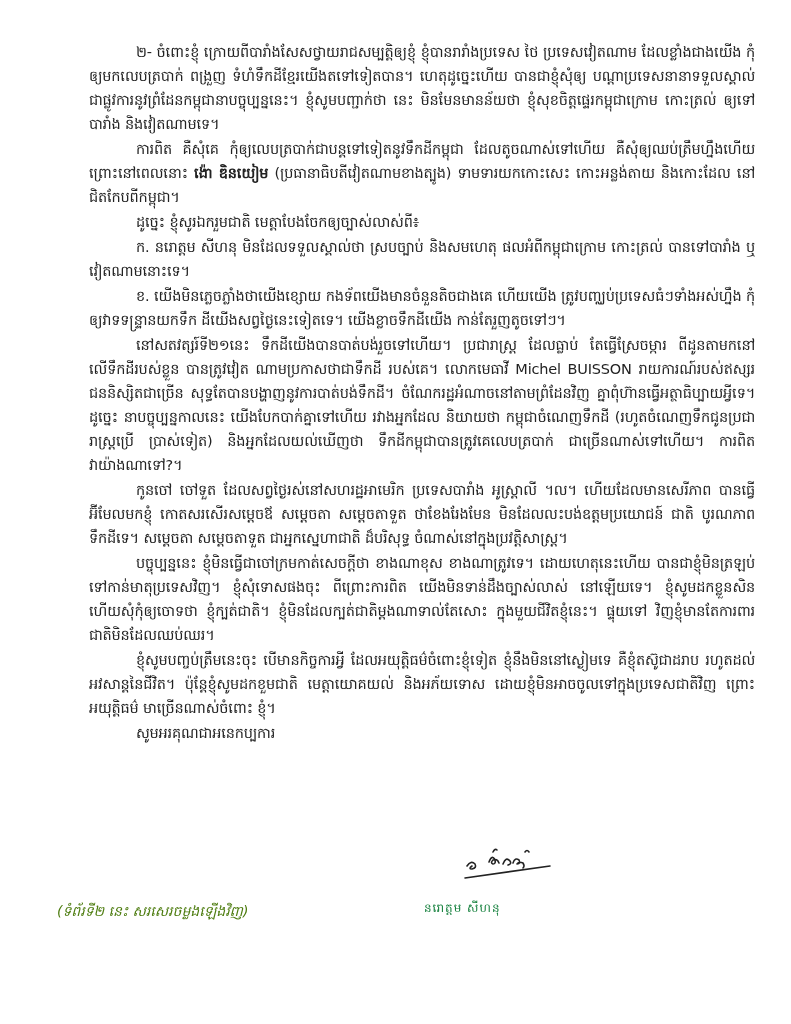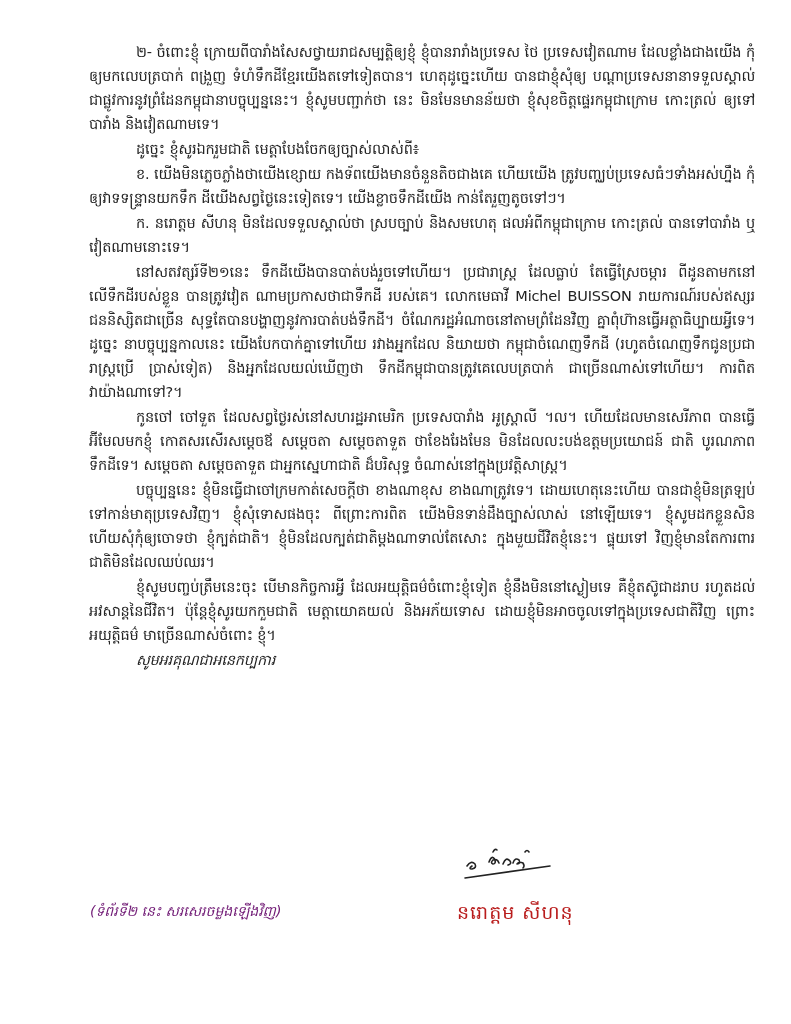--- a/index.html
+++ b/index.html
@@ -34,68 +34,67 @@
       margin-left: 32px;
     }
     .para {
       margin: 0 0 1px 0;
       text-indent: 47px;
     }
     .bold { font-weight: bold; }
     .closing {
       margin: 0;
       text-indent: 47px;
-      font-style: italic;
     }
     .signature-block {
       position: absolute;
       left: 400px;
       top: 830px;
       width: 200px;
       height: 100px;
     }
     .signature-svg {
       position: absolute;
       left: 55px;
       top: 0;
       width: 110px;
       height: 60px;
     }
     .signer-name {
       position: absolute;
-      left: 57px;
+      left: 24px;
       top: 70px;
-      font-size: 19px;
+      font-size: 12px;
       letter-spacing: 1px;
-      color: #b91c1c;
+      color: #15803d;
     }
     .page-note {
       position: absolute;
       left: 57px;
       top: 902px;
       font-size: 14px;
       font-style: italic;
-      color: #701a75;
-      margin-left: 33px;
+      color: #4d7c0f;
     }
   </style>
 </head>
 <body>
 
 <div class="page">
 
   <div class="body-text">
     <p class="para">២- ចំពោះខ្ញុំ ក្រោយពីបារាំងសែសថ្វាយរាជសម្បត្តិឲ្យខ្ញុំ ខ្ញុំបានរារាំងប្រទេស ថៃ ប្រទេសវៀតណាម ដែលខ្លាំងជាងយើង កុំឲ្យមកលេបត្របាក់ ពង្រួញ ទំហំទឹកដីខ្មែរយើងតទៅទៀតបាន។ ហេតុដូច្នេះហើយ បានជាខ្ញុំសុំឲ្យ បណ្ដាប្រទេសនានាទទួលស្គាល់ជាផ្លូវការនូវព្រំដែនកម្ពុជានាបច្ចុប្បន្ននេះ។ ខ្ញុំសូមបញ្ជាក់ថា នេះ មិនមែនមានន័យថា ខ្ញុំសុខចិត្តផ្ទេរកម្ពុជាក្រោម កោះត្រល់ ឲ្យទៅបារាំង និងវៀតណាមទេ។</p>
+    <p class="para"><span>ការពិត គឺសុំគេ កុំឲ្យលេបត្របាក់ជាបន្តទៅទៀតនូវទឹកដីកម្ពុជា ដែលតូចណាស់ទៅហើយ គឺសុំឲ្យឈប់ត្រឹមហ្នឹងហើយ ព្រោះនៅពេលនោះ </span><span class="bold">ង៉ោ ឌិនយៀម</span><span> (ប្រធានាធិបតីវៀតណាមខាងត្បូង) ទាមទារយកកោះសេះ កោះអន្លង់តាយ និងកោះដែល នៅជិតកែបពីកម្ពុជា។</span></p>
     <p class="para">ដូច្នេះ ខ្ញុំសូរឯករួមជាតិ មេត្តាបែងចែកឲ្យច្បាស់លាស់ពី៖</p>
+    <p class="para">ក. នរោត្តម សីហនុ មិនដែលទទួលស្គាល់ថា ស្របច្បាប់ និងសមហេតុ ផលអំពីកម្ពុជាក្រោម កោះត្រល់ បានទៅបារាំង ឬ វៀតណាមនោះទេ។</p>
     <p class="para">ខ. យើងមិនភ្លេចភ្លាំងថាយើងខ្សោយ កងទ័ពយើងមានចំនួនតិចជាងគេ ហើយយើង ត្រូវបញ្ឈប់ប្រទេសធំៗទាំងអស់ហ្នឹង កុំឲ្យវាទទន្រ្ទានយកទឹក ដីយើងសព្វថ្ងៃនេះទៀតទេ។ យើងខ្លាចទឹកដីយើង កាន់តែរួញតូចទៅៗ។</p>
-    <p class="para">ក. នរោត្តម សីហនុ មិនដែលទទួលស្គាល់ថា ស្របច្បាប់ និងសមហេតុ ផលអំពីកម្ពុជាក្រោម កោះត្រល់ បានទៅបារាំង ឬ វៀតណាមនោះទេ។</p>
     <p class="para">នៅសតវត្សរ៍ទី២១នេះ ទឹកដីយើងបានបាត់បង់រួចទៅហើយ។ ប្រជារាស្រ្ដ ដែលធ្លាប់ តែធ្វើស្រែចម្ការ ពីដូនតាមកនៅលើទឹកដីរបស់ខ្លួន បានត្រូវវៀត ណាមប្រកាសថាជាទឹកដី របស់គេ។ លោកមេធាវី Michel BUISSON រាយការណ៍របស់ឥស្សរជននិស្សិតជាច្រើន សុទ្ធតែបានបង្ហាញនូវការបាត់បង់ទឹកដី។ ចំណែករដ្ឋអំណាចនៅតាមព្រំដែនវិញ គ្នាពុំហ៊ានធ្វើអត្ថាធិប្បាយអ្វីទេ។ ដូច្នេះ នាបច្ចុប្បន្នកាលនេះ យើងបែកបាក់គ្នាទៅហើយ រវាងអ្នកដែល និយាយថា កម្ពុជាចំណេញទឹកដី (រហូតចំណេញទឹកជូនប្រជារាស្រ្ដប្រើ ប្រាស់ទៀត) និងអ្នកដែលយល់ឃើញថា ទឹកដីកម្ពុជាបានត្រូវគេលេបត្របាក់ ជាច្រើនណាស់ទៅហើយ។ ការពិត វាយ៉ាងណាទៅ?។</p>
     <p class="para">កូនចៅ ចៅទួត ដែលសព្វថ្ងៃរស់នៅសហរដ្ឋអាមេរិក ប្រទេសបារាំង អូស្រ្ដាលី ។ល។ ហើយដែលមានសេរីភាព បានធ្វើអ៊ីមែលមកខ្ញុំ កោតសរសើរសម្ដេចឪ សម្ដេចតា សម្ដេចតាទួត ថាខែងរែងមែន មិនដែលលះបង់ឧត្ដមប្រយោជន៍ ជាតិ បូរណភាពទឹកដីទេ។ សម្ដេចតា សម្ដេចតាទួត ជាអ្នកស្នេហាជាតិ ដ៏បរិសុទ្ធ ចំណាស់នៅក្នុងប្រវត្តិសាស្រ្ដ។</p>
     <p class="para">បច្ចុប្បន្ននេះ ខ្ញុំមិនធ្វើជាចៅក្រមកាត់សេចក្ដីថា ខាងណាខុស ខាងណាត្រូវទេ។ ដោយហេតុនេះហើយ បានជាខ្ញុំមិនត្រឡប់ទៅកាន់មាតុប្រទេសវិញ។ ខ្ញុំសុំទោសផងចុះ ពីព្រោះការពិត យើងមិនទាន់ដឹងច្បាស់លាស់ នៅឡើយទេ។ ខ្ញុំសូមដកខ្លួនសិន ហើយសុំកុំឲ្យចោទថា ខ្ញុំក្បត់ជាតិ។ ខ្ញុំមិនដែលក្បត់ជាតិម្ដងណាទាល់តែសោះ ក្នុងមួយជីវិតខ្ញុំនេះ។ ផ្ទុយទៅ វិញខ្ញុំមានតែការពារជាតិមិនដែលឈប់ឈរ។</p>
-    <p class="para">ខ្ញុំសូមបញ្ចប់ត្រឹមនេះចុះ បើមានកិច្ចការអ្វី ដែលអយុត្តិធម៌ចំពោះខ្ញុំទៀត ខ្ញុំនឹងមិននៅស្ងៀមទេ គឺខ្ញុំតស៊ូជាដរាប រហូតដល់អវសាន្តនៃជីវិត។ ប៉ុន្តែខ្ញុំសូរយកកួមជាតិ មេត្តាយោគយល់ និងអភ័យទោស ដោយខ្ញុំមិនអាចចូលទៅក្នុងប្រទេសជាតិវិញ ព្រោះអយុត្តិធម៌ មាច្រើនណាស់ចំពោះ ខ្ញុំ។</p>
+    <p class="para">ខ្ញុំសូមបញ្ចប់ត្រឹមនេះចុះ បើមានកិច្ចការអ្វី ដែលអយុត្តិធម៌ចំពោះខ្ញុំទៀត ខ្ញុំនឹងមិននៅស្ងៀមទេ គឺខ្ញុំតស៊ូជាដរាប រហូតដល់អវសាន្តនៃជីវិត។ ប៉ុន្តែខ្ញុំសូមដកខួមជាតិ មេត្តាយោគយល់ និងអភ័យទោស ដោយខ្ញុំមិនអាចចូលទៅក្នុងប្រទេសជាតិវិញ ព្រោះអយុត្តិធម៌ មាច្រើនណាស់ចំពោះ ខ្ញុំ។</p>
     <p class="closing">សូមអរគុណជាអនេកប្បការ</p>
   </div>
 
   <div class="signature-block">
     <svg class="signature-svg" viewBox="0 0 110 60">
       <g fill="none" stroke="#222" stroke-width="1.6" stroke-linecap="round" stroke-linejoin="round">
         <path d="M12 36 q4 -6 8 -2 q2 4 -3 5 q-4 0 0 -3"></path>
         <path d="M34 32 q3 -8 6 -2 q1 4 -2 4 q-3 -1 0 -4 q4 -2 6 3"></path>
         <path d="M38 22 q2 -4 4 -2"></path>
         <path d="M48 34 q3 -8 7 -3 q2 3 -2 4"></path>

